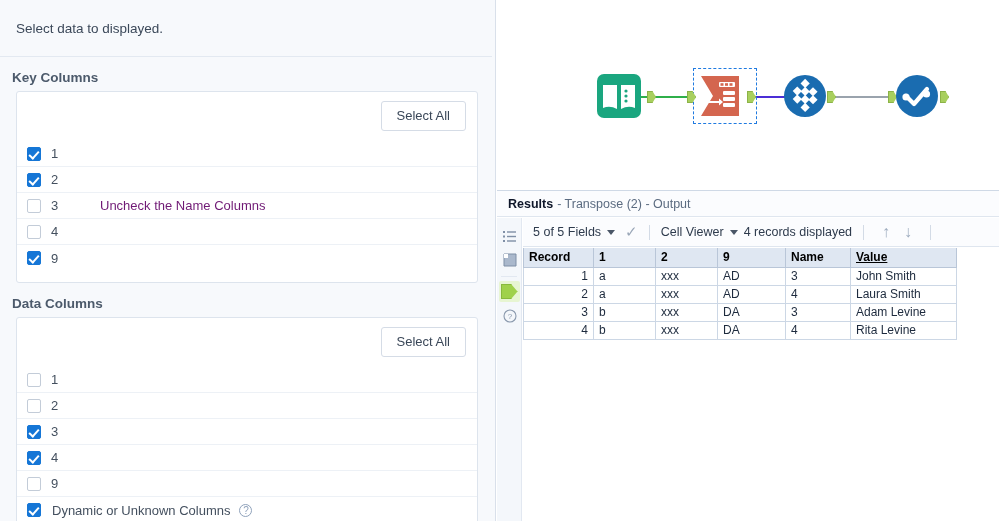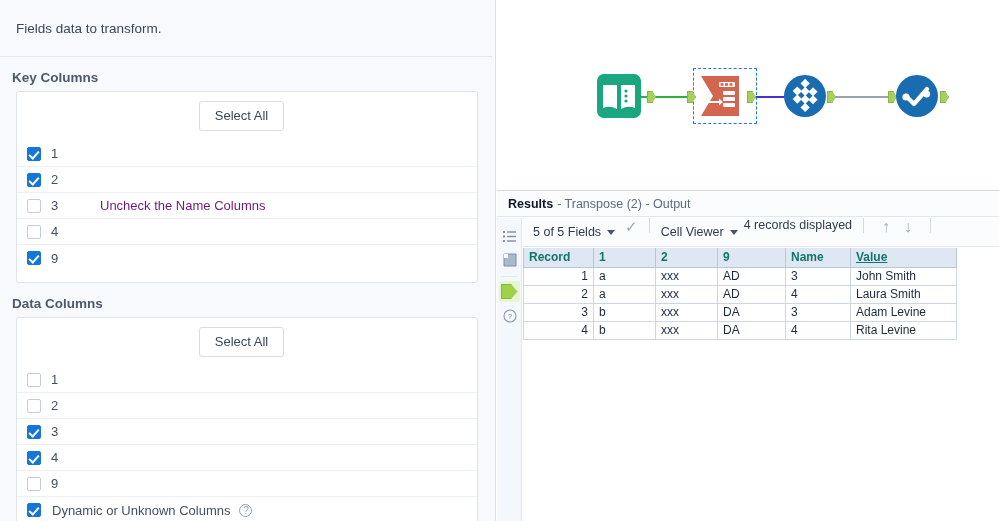--- a/index.html
+++ b/index.html
@@ -37,21 +37,21 @@
     color: #4c5a6b;
     font-weight: bold;
   }
   .list-box {
     margin: 0 14px 0 16px;
     background: #ffffff;
     border: 1px solid #dde4ed;
     border-radius: 3px;
   }
   .select-all-bar {
-    display: flex; justify-content: center;
+    display: flex; justify-content: flex-end;
     padding: 9px 11px 10px 0;
   }
   .select-all-btn {
     border: 1px solid #d5dce6;
     background: #ffffff;
     border-radius: 3px;
     font-family: "Liberation Sans", sans-serif;
     font-size: 13px;
     color: #3a4758;
     padding: 7px 15px 8px 15px;
@@ -170,21 +170,21 @@
   #rail-green-wrap {
     background: #e7f5d2;
     border-radius: 2px;
     padding: 3px 2px;
     margin: 2px auto;
     width: 21px;
   }
   #grid-toolbar {
     position: absolute; left: 26px; top: 27px; right: 0;
     height: 29px;
-    display: flex; 
+    display: flex; align-items: center;
     background: #fbfcfe;
     border-bottom: 1px solid #dfe6ef;
     font-size: 12.5px;
     color: #2e3b4d;
     padding-left: 10px;
   }
   .tb-item { display: flex; align-items: center; cursor: pointer; }
   .caret {
     width: 0; height: 0;
     border-left: 4px solid transparent;
@@ -203,21 +203,21 @@
     position: absolute; left: 26px; top: 57px; right: 0; bottom: 0;
     background: #ffffff;
     overflow: hidden;
   }
   table.grid { border-collapse: collapse; table-layout: fixed; }
   table.grid th {
     background: #dfe7f2;
     border: 1px solid #b9c6d8;
     border-top: none;
     font-size: 12px;
-    color: #0f766e;
+    color: #000000;
     font-weight: bold;
     text-align: left;
     padding: 2px 5px;
     height: 19px;
   }
   table.grid td {
     border: 1px solid #ccd7e5;
     font-size: 12px;
     color: #1d2a3d;
     padding: 1px 5px;
@@ -239,21 +239,21 @@
   .col-value { width: 106px; text-decoration: underline; }
 </style>
 </head>
 <body>
 
 <div id="root">
 
   <div id="config-panel">
     <div id="config-inner">
 
-      <div class="instruction-row">Fields data to transform.</div>
+      <div class="instruction-row">Select data to displayed.</div>
 
       <div class="section-label">Key Columns</div>
       <div class="list-box">
         <div class="select-all-bar">
           <button class="select-all-btn">Select All</button>
         </div>
 
         <div class="chk-row">
           <span class="cb on"></span>
           <span class="chk-label">1</span>

